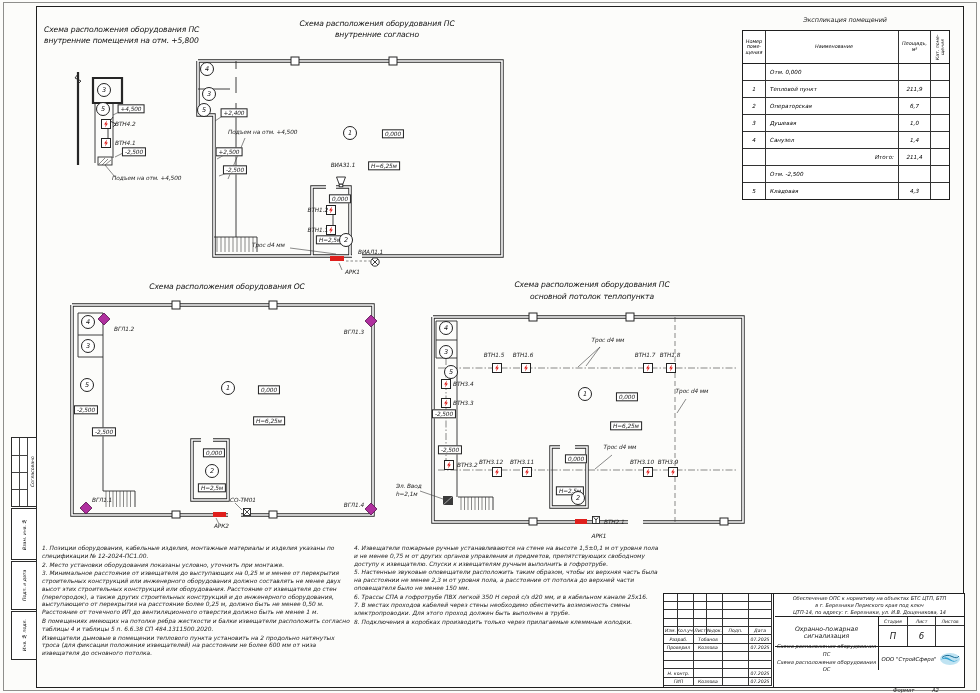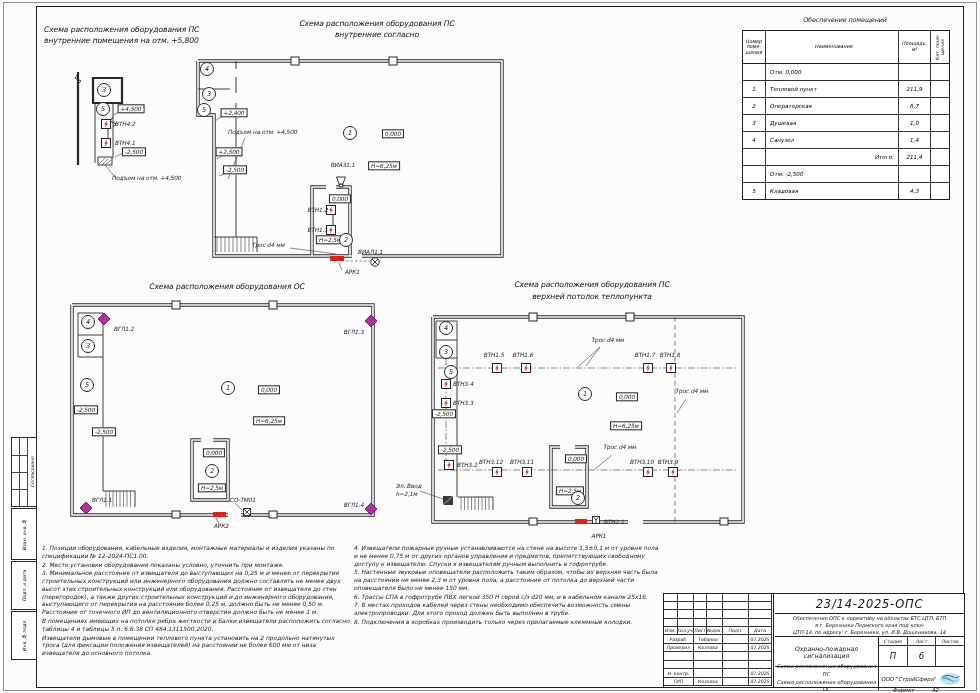--- a/index.html
+++ b/index.html
@@ -221,21 +221,21 @@
   <span class="ci cc" style="left:228px;top:388px">1</span>
   <span class="l cc bx" style="left:269px;top:390px">0,000</span>
   <span class="l cc bx" style="left:269px;top:421px">Н=6,25м</span>
   <span class="l cc bx" style="left:214px;top:453px">0,000</span>
   <span class="ci cc" style="left:212px;top:471px">2</span>
   <span class="l cc bx" style="left:212px;top:488px">Н=2,5м</span>
   <span class="l" style="left:230px;top:497px">СО-ТМ01</span>
   <span class="l" style="left:214px;top:523px">АРК2</span>
 
   <span class="l ti cx" style="left:592px;top:281px">Схема расположения оборудования ПС</span>
-  <span class="l ti cx" style="left:592px;top:293px">верхней потолок теплопункта</span>
+  <span class="l ti cx" style="left:592px;top:293px">основной потолок теплопункта</span>
   <span class="l cx" style="left:494px;top:352px">ВТН1.5</span>
   <span class="l cx" style="left:523px;top:352px">ВТН1.6</span>
   <span class="l cx" style="left:645px;top:352px">ВТН1.7</span>
   <span class="l cx" style="left:670px;top:352px">ВТН1.8</span>
   <span class="l cx" style="left:608px;top:337px">Трос d4 мм</span>
   <span class="ci cc" style="left:446px;top:328px">4</span>
   <span class="ci cc" style="left:446px;top:352px">3</span>
   <span class="ci cc" style="left:451px;top:372px">5</span>
   <span class="l vm" style="left:453px;top:384px">ВТН3.4</span>
   <span class="l vm" style="left:453px;top:403px">ВТН3.3</span>
@@ -252,21 +252,21 @@
   <span class="l cx" style="left:620px;top:444px">Трос d4 мм</span>
   <span class="l cx" style="left:692px;top:388px">Трос d4 мм</span>
   <span class="l cc bx" style="left:576px;top:459px">0,000</span>
   <span class="l cc bx" style="left:570px;top:491px">Н=2,5м</span>
   <span class="ci cc" style="left:578px;top:498px">2</span>
   <span class="l" style="left:396px;top:483px">Эл. Ввод</span>
   <span class="l" style="left:396px;top:491px">h=2,1м</span>
   <span class="l vm" style="left:604px;top:522px">ВТН2.1</span>
   <span class="l cx" style="left:599px;top:533px">АРК1</span>
 
-  <span class="l cx" style="left:845px;top:17px;font-size:6.4px">Обеспечение помещений</span>
+  <span class="l cx" style="left:845px;top:17px;font-size:6.4px">Экспликация помещений</span>
   <div class="rt">
     <div class="hr">
       <div class="c cn hh">Номер поме- щения</div>
       <div class="c cm hh" style="justify-content:center">Наименование</div>
       <div class="c ca hh">Площадь, м²</div>
       <div class="c cc2">
           <span class="vt2">Кат. поме- щения</span>
         </div>
     </div>
     <div class="rw">
@@ -385,21 +385,20 @@
       <i class="tc s2">Н. контр.</i>
       <i class="tc s2"></i>
       <i class="tc"></i>
       <i class="tc">07.2025</i>
       <i class="tc s2">ГИП</i>
       <i class="tc s2">Козлова</i>
       <i class="tc"></i>
       <i class="tc">07.2025</i>
     </div>
     <div class="tbr">
-      <div class="tb-num">23/14-2025-ОПС</div>
       <div class="tb-desc">
         <span>Обеспечение ОПС к нормативу на объектах БТС ЦТП, БТП</span>
         <span>в г. Березники Пермского края под ключ</span>
         <span>ЦТП-14, по адресу: г. Березники, ул. И.В. Дощеникова, 14</span>
       </div>
       <div class="tb-mid">
         <div class="tb-subj">Охранно-пожарная сигнализация</div>
         <div class="tb-stage">
           <div class="tb-stage-h">
             <i>Стадия</i>

